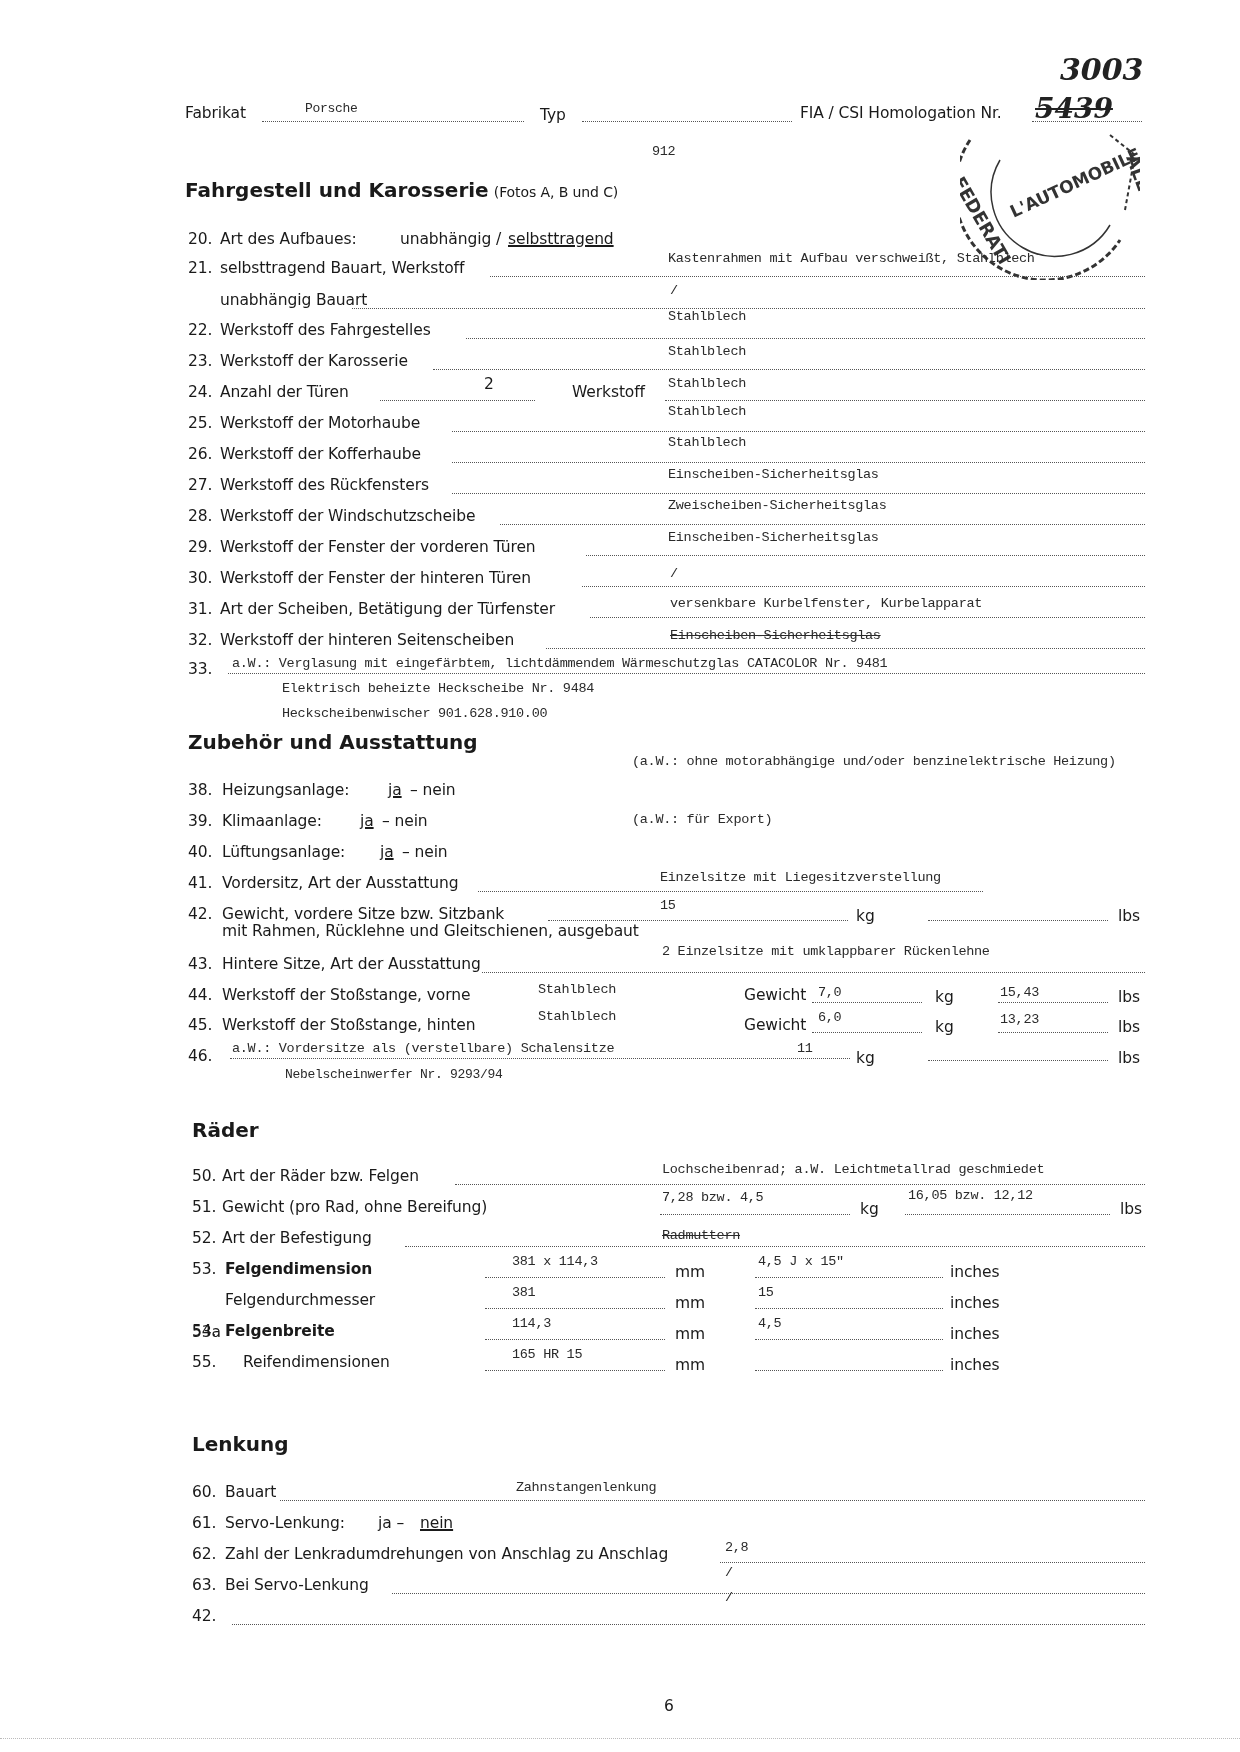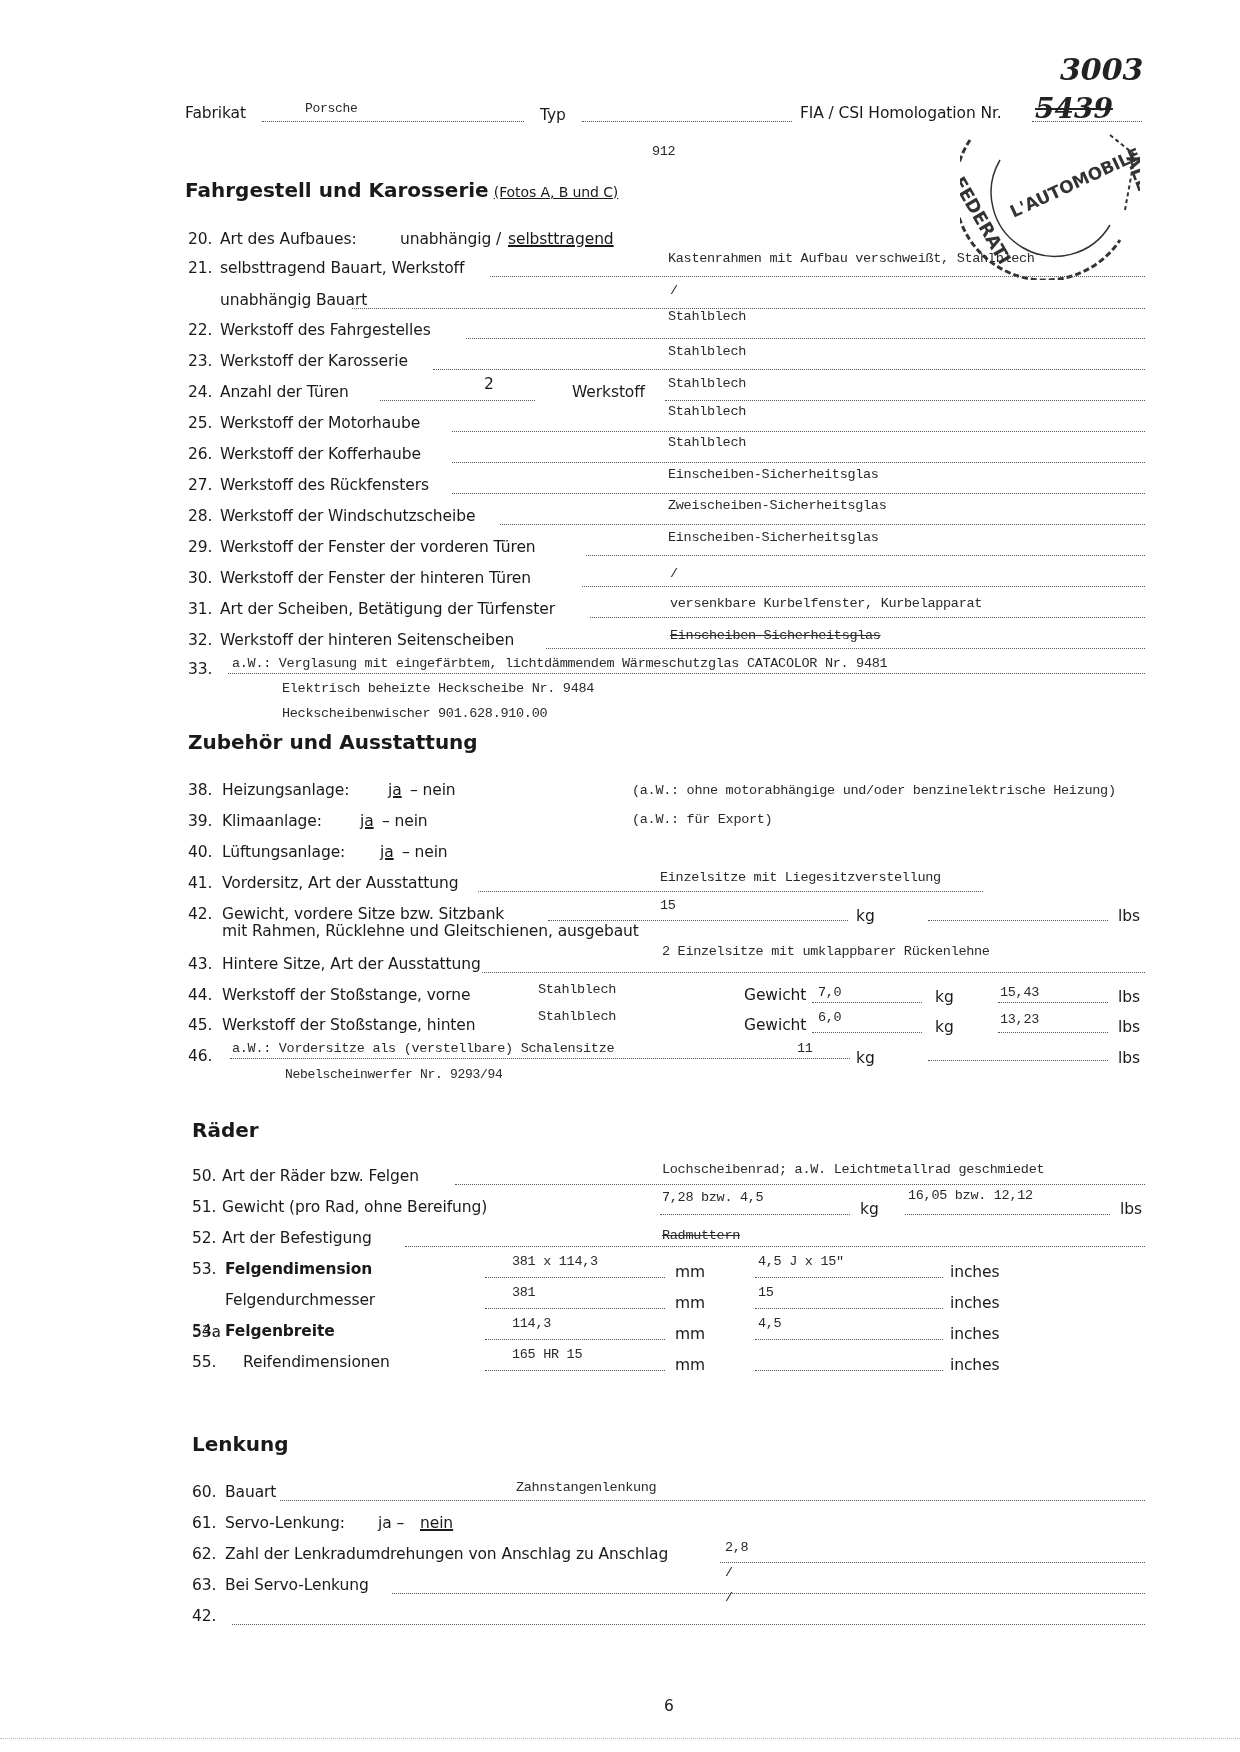--- a/index.html
+++ b/index.html
@@ -3,21 +3,21 @@
 <meta charset="utf-8">
 <style>
   html, body { margin:0; padding:0; background:#fff; }
   body { width:1240px; height:1752px; position:relative; overflow:hidden; color:#1a1a1a;
          font-family:"DejaVu Sans", sans-serif; }
   .abs { position:absolute; white-space:nowrap; }
   .lbl { font-family:"DejaVu Sans", sans-serif; font-size:15.5px; letter-spacing:-0.1px; }
   .typ { font-family:"Liberation Mono", monospace; font-size:13.5px; color:#2a2a2a; letter-spacing:-0.3px; }
   .dots { position:absolute; border-bottom:1px dotted #555; height:0; }
   .heading { font-family:"DejaVu Sans", sans-serif; font-weight:bold; font-size:20px; }
-  .sub { font-size:14px; font-weight:normal;text-decoration:underline; }
+  .sub { font-size:14px; font-weight:normal; }
   .ul { text-decoration:underline; text-decoration-thickness:1.5px; }
   .strike { text-decoration:line-through; }
   .bold { font-weight:bold; }
   .hand { font-family:"DejaVu Serif", serif; font-style:italic; font-weight:bold; font-size:30px; color:#222; }
   .stamp { position:absolute; left:960px; top:120px; width:180px; height:160px; }
 </style>
 </head>
 <body>
 
 <div>
@@ -158,21 +158,21 @@
 </div>
 
 <div>
   <span class="abs heading" style="left:188px;top:730px;">Zubehör und Ausstattung</span>
 
   <div>
     <span class="abs lbl" style="left:188px;top:781px;">38.</span>
     <span class="abs lbl" style="left:222px;top:781px;">Heizungsanlage:</span>
     <span class="abs lbl ul" style="left:388px;top:781px;">ja</span>
     <span class="abs lbl" style="left:410px;top:781px;">– nein</span>
-    <span class="abs typ" style="left:632px;top:783px;">(a.W.: ohne motorabhängige und/oder benzinelektrische Heizung)</span>
+    <span class="abs typ" style="left:632px;top:754px;">(a.W.: ohne motorabhängige und/oder benzinelektrische Heizung)</span>
   </div>
 
   <div>
     <span class="abs lbl" style="left:188px;top:812px;">39.</span>
     <span class="abs lbl" style="left:222px;top:812px;">Klimaanlage:</span>
     <span class="abs lbl ul" style="left:360px;top:812px;">ja</span>
     <span class="abs lbl" style="left:382px;top:812px;">– nein</span>
     <span class="abs typ" style="left:632px;top:812px;">(a.W.: für Export)</span>
   </div>
 

